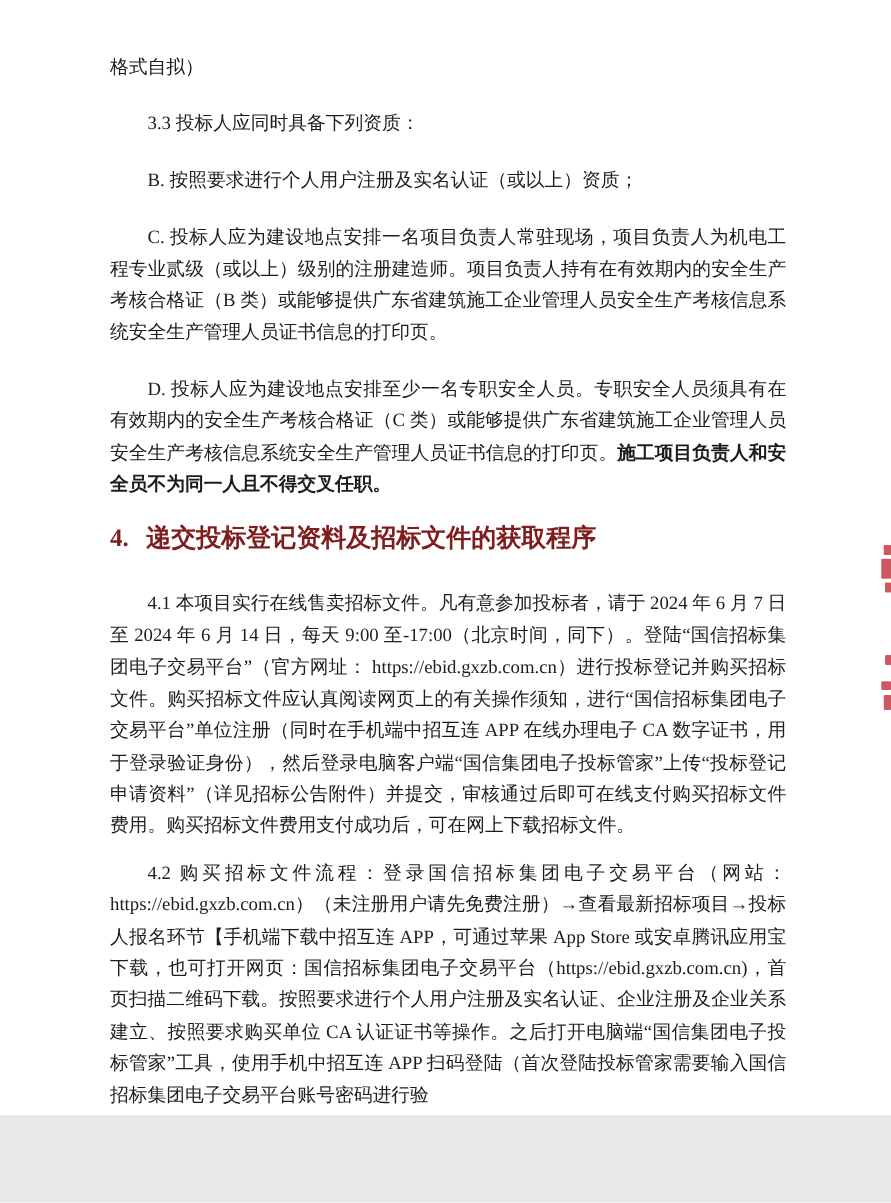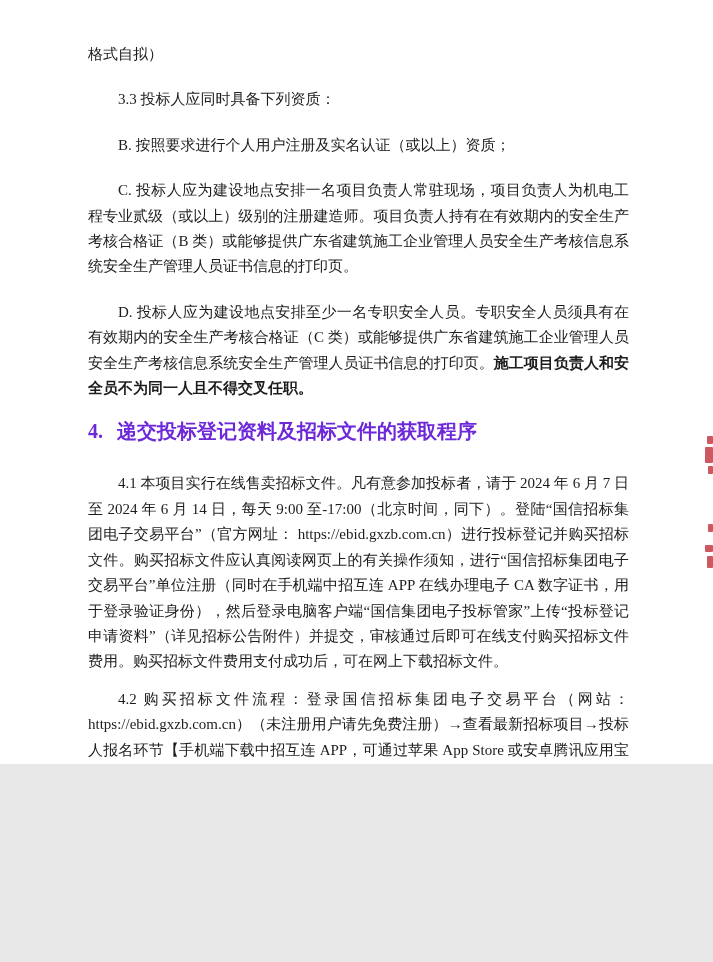--- a/index.html
+++ b/index.html
@@ -1,19 +1,19 @@
 <!DOCTYPE html>
 <html><head>
 <meta charset="utf-8">
 <style>
   html, body { margin: 0; padding: 0; background: #e8e8e8; }
   .page {
     position: relative;
     width: 713px;
-    height: 764px;
+    height: 892px;
     margin: 0 auto;
     background: #ffffff;
     overflow: hidden;
     font-family: "Liberation Serif", "DejaVu Serif", serif;
   }
   .doc-body {
     position: absolute;
     left: 88px;
     top: 42px;
     width: 541px;
@@ -24,21 +24,21 @@
   }
   .doc-body p { margin: 0; }
   .doc-body p.indent { text-indent: 30px; margin-top: 20px; }
   .doc-body p.space-before-large { margin-top: 26px; }
   .doc-body p.space-before-small { margin-top: 12px; }
   .doc-body h2.heading {
     margin: 16px 0 26px 0;
     font-size: 20px;
     line-height: 28px;
     font-weight: bold;
-    color: #6d28d9;
+    color: #7f1d1d;
     text-indent: 0;
     text-align: left;
   }
   .doc-body .bold { font-weight: bold; }
   .doc-body .gap-after { margin-right: 14px; }
   .red-frag {
     position: absolute;
     border-radius: 1px;
     opacity: 0.85;
   }

